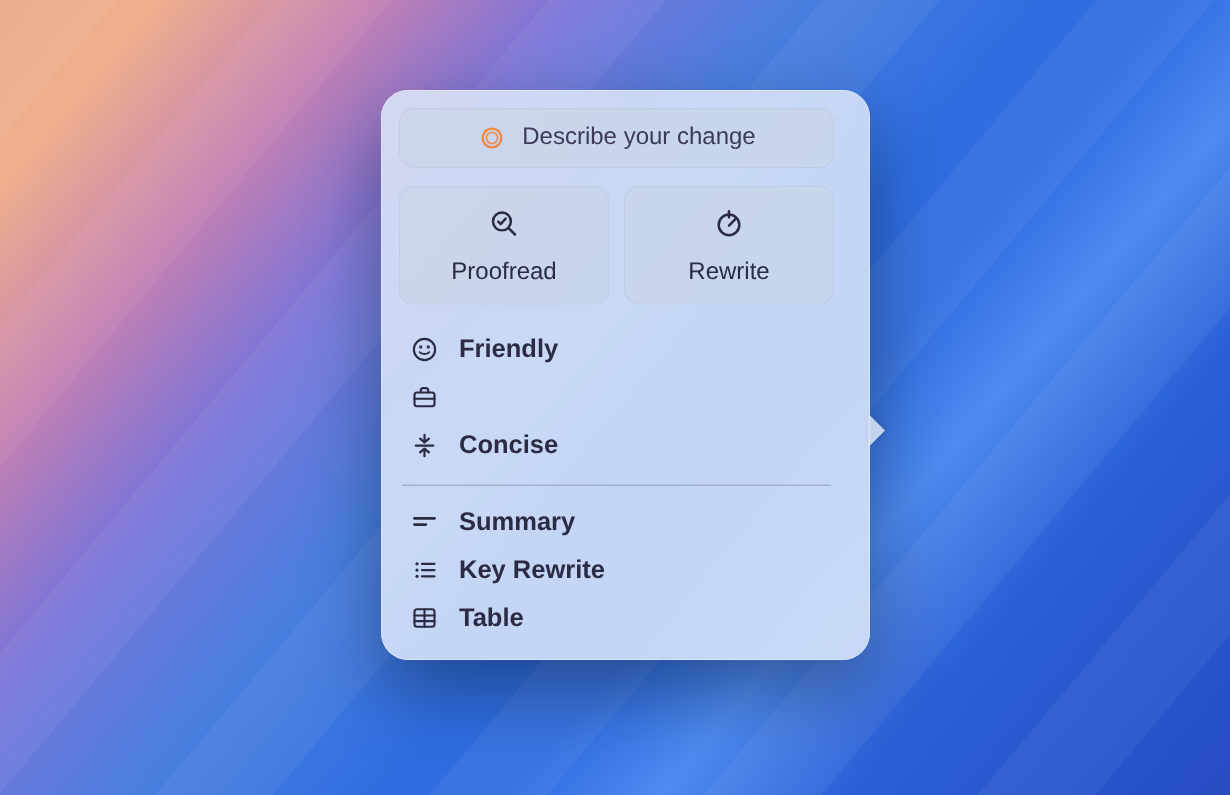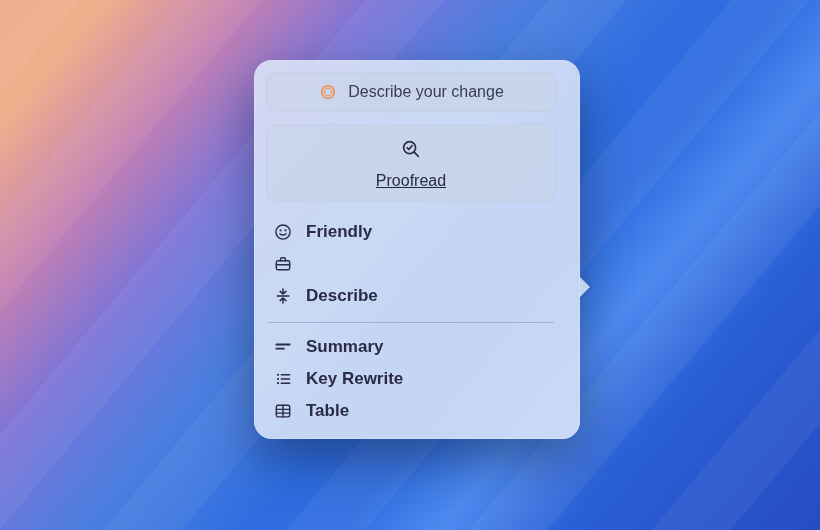--- a/index.html
+++ b/index.html
@@ -68,21 +68,20 @@
     cursor: text;
   }
   .describe-field .sparkle {
     width: 20px; height: 20px;
   }
 
   .action-row {
     display: flex;
     gap: 10px;
     margin-top: 12px;
-    text-decoration: underline;
   }
   .action-btn {
     flex: 1;
     background: rgba(200,212,232,0.6);
     border-radius: 10px;
     padding: 14px 6px 12px 6px;
     display: flex;
     flex-direction: column;
     align-items: center;
     gap: 8px;
@@ -144,20 +143,31 @@
     <div class="action-btn">
       <span>
         <svg viewBox="0 0 24 24" fill="none" stroke="#2b2b44" stroke-width="1.8" stroke-linecap="round" stroke-linejoin="round">
           <circle cx="10.5" cy="10.5" r="6.5"></circle>
           <line x1="15.5" y1="15.5" x2="20" y2="20"></line>
           <path d="M7.8 10.6 L9.6 12.4 L13.2 8.4"></path>
         </svg>
       </span>
       <span>Proofread</span>
     </div>
+    <div class="action-btn">
+      <span>
+        <svg viewBox="0 0 24 24" fill="none" stroke="#2b2b44" stroke-width="1.8" stroke-linecap="round" stroke-linejoin="round">
+          <circle cx="12" cy="13" r="7.5"></circle>
+          <line x1="12" y1="3" x2="12" y2="7.5"></line>
+          <path d="M9.5 5.5 L12 3 L14.5 5.5" opacity="0"></path>
+          <path d="M16.8 8.7 L12 13.5"></path>
+        </svg>
+      </span>
+      <span>Rewrite</span>
+    </div>
   </div>
 
   <div class="section">
     <div class="menu-item">
       <span class="ic">
         <svg viewBox="0 0 24 24" fill="none" stroke-width="1.7" stroke-linecap="round" stroke-linejoin="round">
           <circle cx="12" cy="12" r="8.5"></circle>
           <circle cx="9" cy="10" r="0.5" fill="#2b2b44"></circle>
           <circle cx="15" cy="10" r="0.5" fill="#2b2b44"></circle>
           <path d="M8.3 14.2 C9.5 16 14.5 16 15.7 14.2"></path>
@@ -177,21 +187,21 @@
     <div class="menu-item">
       <span class="ic">
         <svg viewBox="0 0 24 24" fill="none" stroke-width="1.8" stroke-linecap="round" stroke-linejoin="round">
           <line x1="12" y1="3.5" x2="12" y2="9"></line>
           <path d="M8.5 6.5 L12 9.5 L15.5 6.5"></path>
           <line x1="5" y1="12" x2="19" y2="12"></line>
           <line x1="12" y1="20.5" x2="12" y2="15"></line>
           <path d="M8.5 17.5 L12 14.5 L15.5 17.5"></path>
         </svg>
       </span>
-      <span>Describe</span>
+      <span>Concise</span>
     </div>
   </div>
 
   <hr class="sep">
 
   <div class="section" style="margin-top:4px">
     <div class="menu-item">
       <span class="ic">
         <svg viewBox="0 0 24 24" fill="none" stroke-width="2.2" stroke-linecap="round">
           <line x1="4" y1="9" x2="20" y2="9"></line>

